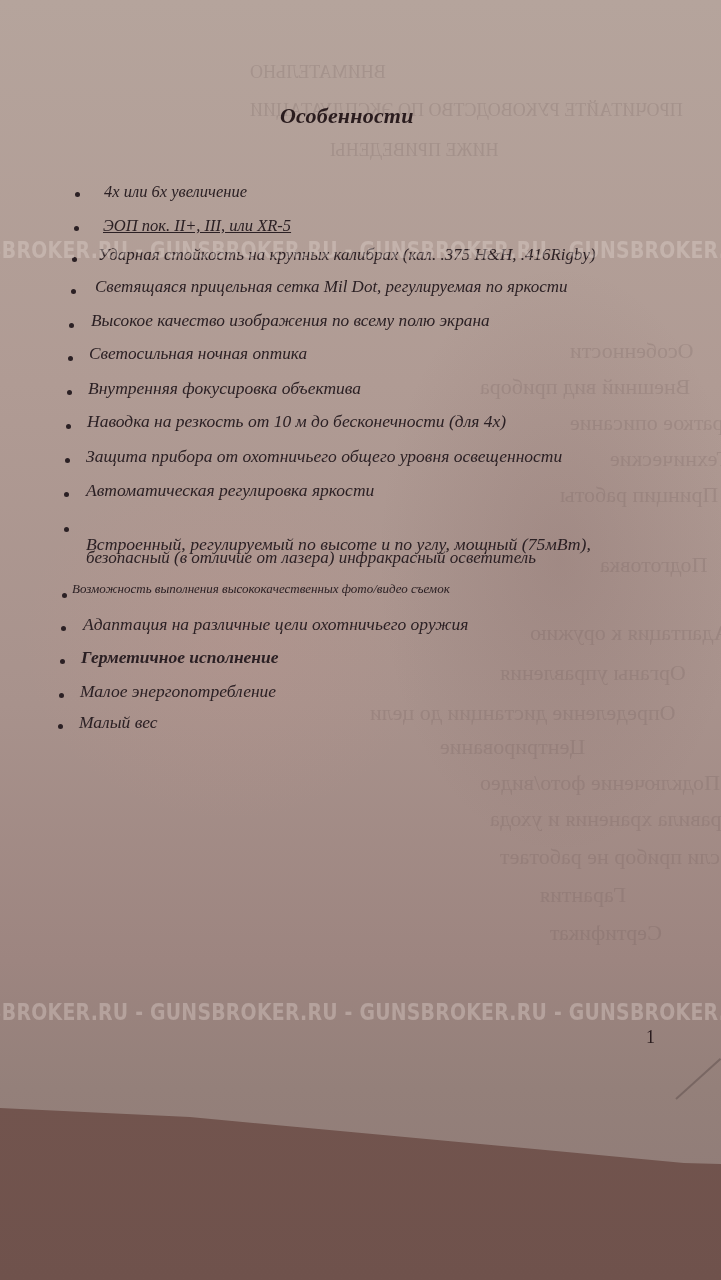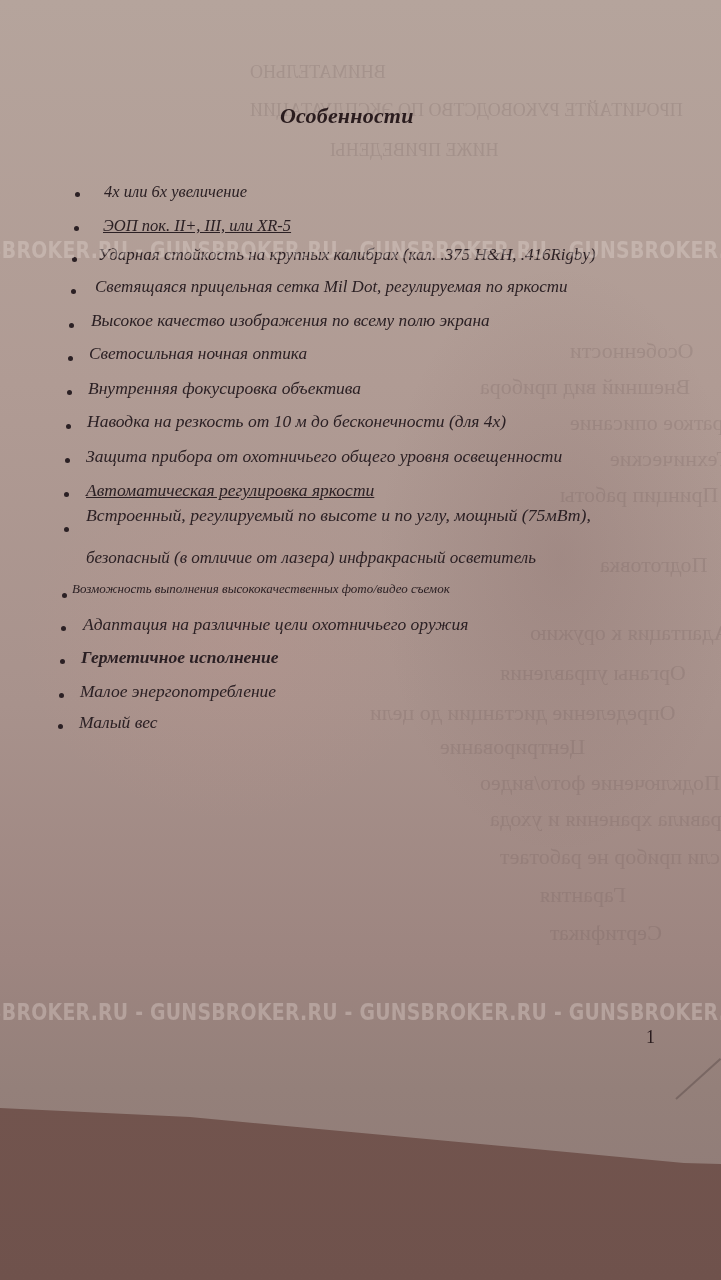--- a/index.html
+++ b/index.html
@@ -111,25 +111,25 @@
   <li>
     <span class="bullet" style="left:66px;top:424px;"></span>
     <span class="item" style="left:87px;top:411px;font-size:17.5px;">Наводка на  резкость от 10 м до бесконечности (для 4х)</span>
   </li>
   <li>
     <span class="bullet" style="left:65px;top:458px;"></span>
     <span class="item" style="left:86px;top:446px;font-size:17.5px;">Защита прибора от охотничьего общего уровня  освещенности</span>
   </li>
   <li>
     <span class="bullet" style="left:64px;top:492px;"></span>
-    <span class="item" style="left:86px;top:480px;font-size:17.5px;text-decoration:underline;">Автоматическая регулировка яркости</span>
+    <span class="item" style="left:86px;top:480px;font-size:17.5px;">Автоматическая регулировка яркости</span>
   </li>
   <li>
     <span class="bullet" style="left:64px;top:527px;"></span>
-    <span class="item" style="left:86px;top:505px;font-size:17.7px;">Встроенный, регулируемый по высоте и по углу, мощный (75мВт),</span>
+    <span class="item" style="left:86px;top:534px;font-size:17.7px;">Встроенный, регулируемый по высоте и по углу, мощный (75мВт),</span>
     <span class="item" style="left:86px;top:548px;font-size:17px;">безопасный (в отличие от лазера) инфракрасный осветитель</span>
   </li>
   <li>
     <span class="bullet" style="left:62px;top:593px;"></span>
     <span class="item" style="left:72px;top:581px;font-size:13px;">Возможность выполнения высококачественных фото/видео съемок</span>
   </li>
   <li>
     <span class="bullet" style="left:61px;top:626px;"></span>
     <span class="item" style="left:83px;top:614px;font-size:17.5px;">Адаптация на различные цели охотничьего оружия</span>
   </li>

